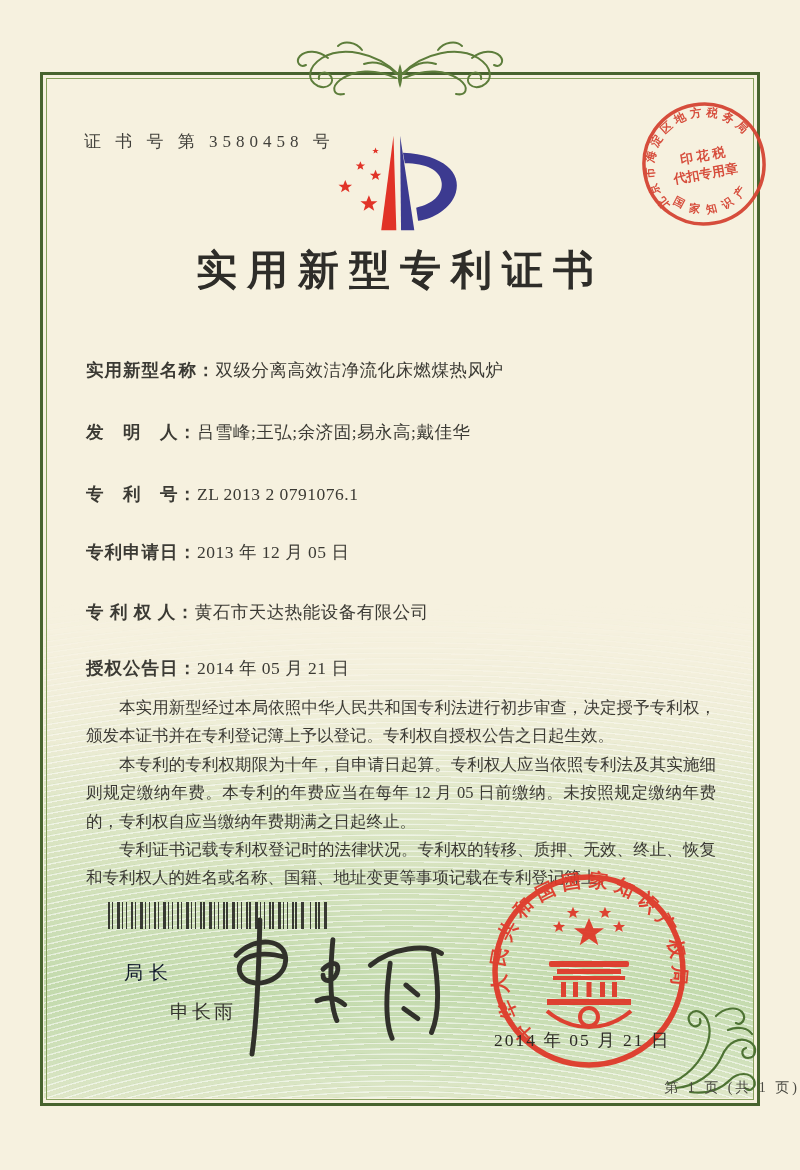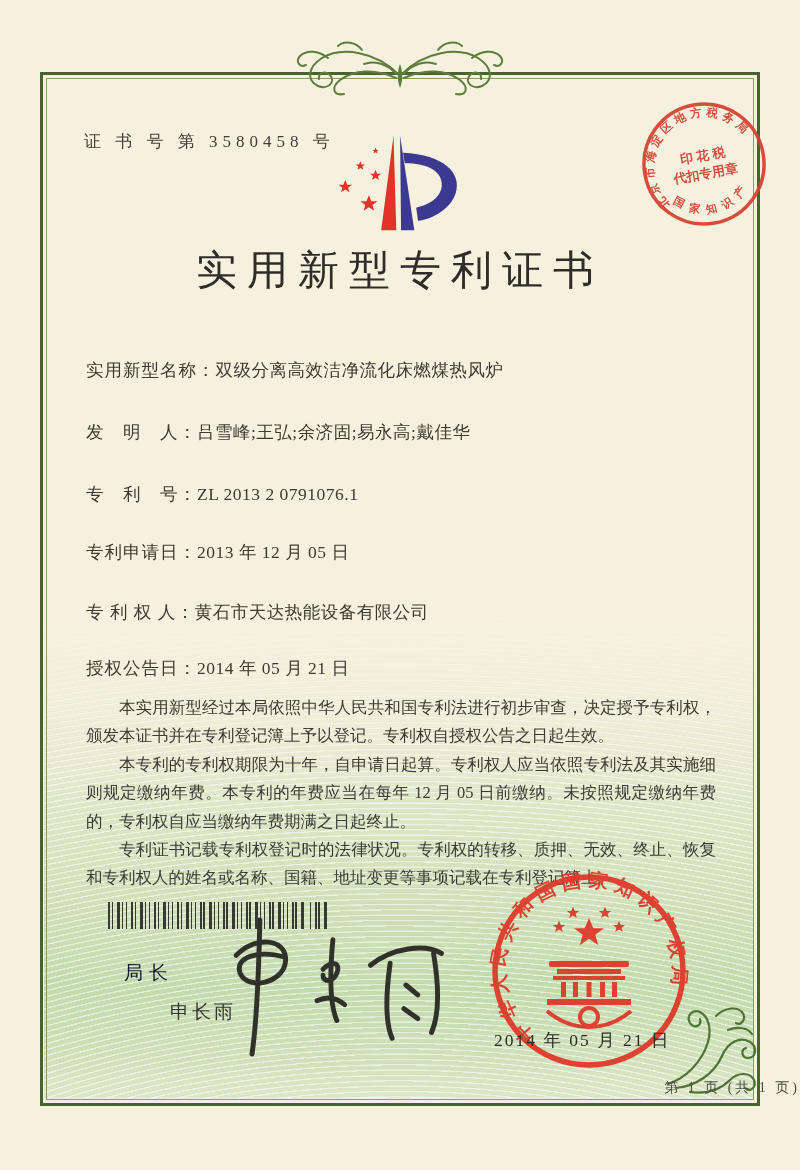--- a/index.html
+++ b/index.html
@@ -41,25 +41,25 @@
   .content{position:absolute;inset:0;z-index:3;padding-left:37px;}
 
   .cert-no{position:absolute;left:84px;top:130px;font-size:17px;letter-spacing:5px;color:#403f3a;}
 
   .logo{position:absolute;left:326px;top:132px;width:152px;height:104px;}
 
   .tax-stamp{position:absolute;left:634px;top:94px;width:140px;height:140px;transform:rotate(-10deg);opacity:.92;z-index:4;}
 
   .title{
     position:absolute;left:0;right:0;top:243px;text-align:center;
-    font-size:41px;font-weight:400;letter-spacing:10px;color:#2e2d29;
+    font-size:41px;font-weight:700;letter-spacing:10px;color:#2e2d29;
   }
 
   .row{position:absolute;left:86px;right:70px;font-size:17.5px;color:#3b3a34;letter-spacing:.5px;white-space:nowrap;}
-  .row .lab{letter-spacing:1px;}
+  .row .lab{letter-spacing:1px;font-weight:bold;}
   .r0{top:358px}.r1{top:420px}.r2{top:482px}.r3{top:540px}.r4{top:600px}.r5{top:656px}
 
   .body-text{position:absolute;left:86px;width:630px;top:694px;}
   .body-text p{margin:0;font-size:16.5px;line-height:1.72;text-indent:2em;text-align:justify;color:#3b3a34;}
 
   .barcode{
     position:absolute;left:108px;top:902px;width:220px;height:27px;
     background:
       repeating-linear-gradient(90deg,
         #1d1c1a 0 2px, transparent 2px 3.5px,

